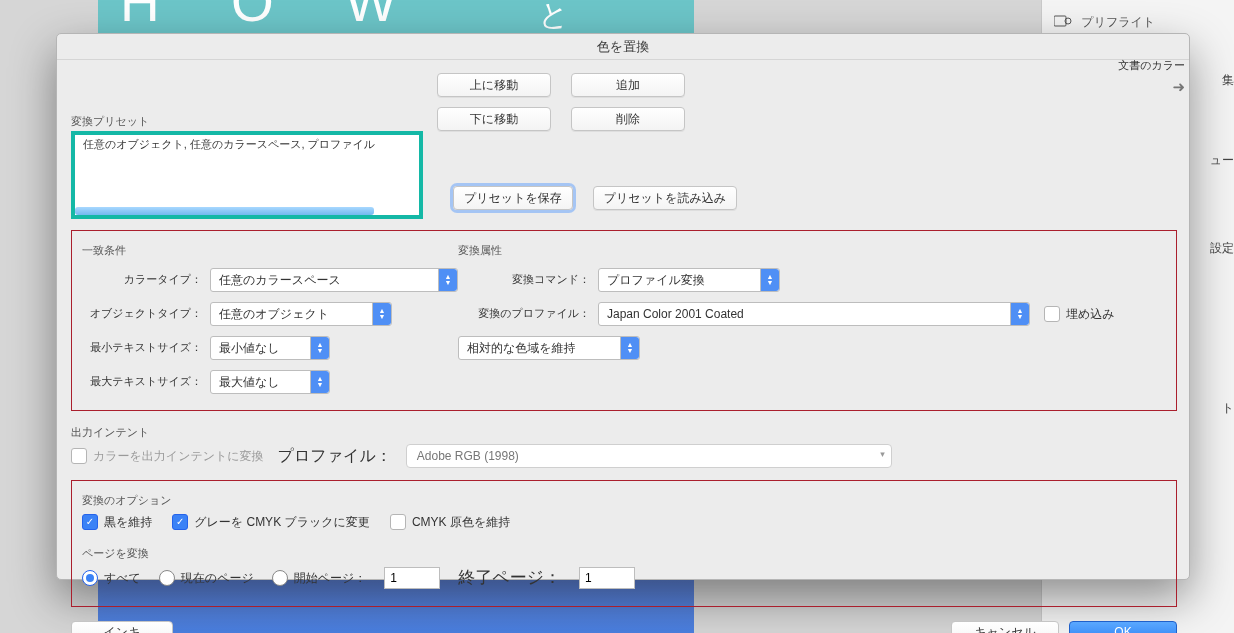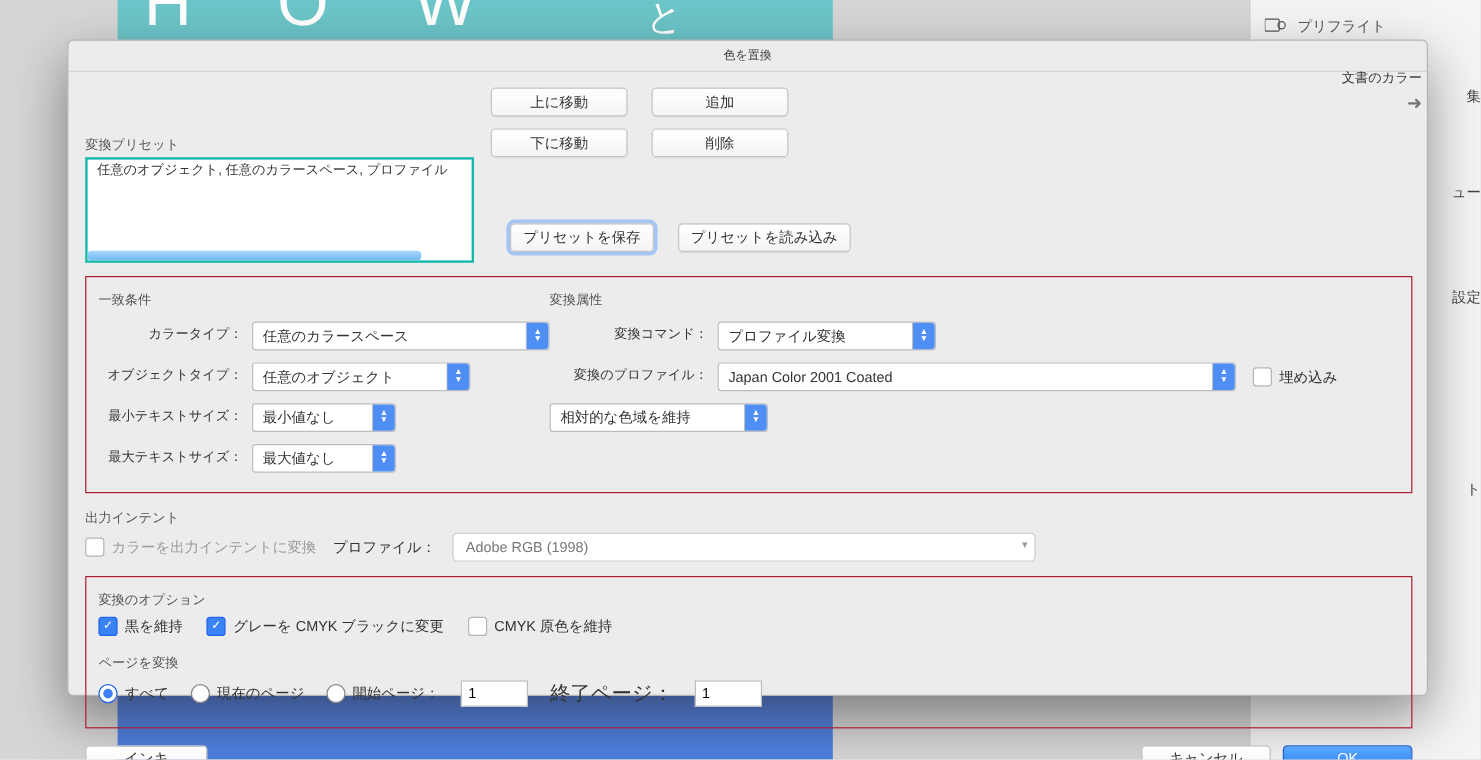--- a/index.html
+++ b/index.html
@@ -32,31 +32,31 @@
   .side-panel .lbl{display:inline-block;margin-top:4px;}
   .side-edge{position:absolute;right:0;font-size:12px;color:#444;}
 
   
   .dlg{
     position:absolute;left:56px;top:33px;width:1132px;height:545px;
     background:#ececec;border:1px solid #b5b5b5;border-radius:5px;
     box-shadow:0 18px 45px rgba(0,0,0,.42);
   }
   .dlg .title{
-    height:25px;line-height:25px;text-align:center;font-size:10px;
+    height:25px;line-height:25px;text-align:center;font-size:13px;
     color:#3b3b3b;border-bottom:1px solid #d5d5d5;
   }
   .dlg .body{padding:10px 12px 10px 14px;position:relative;}
 
   
   .top-row{display:flex;align-items:flex-start;gap:14px;}
   .preset-col{flex:0 0 300px;margin-top:44px;}
   .sec-label{font-size:11px;color:#555;margin-bottom:2px;}
   .preset-list{
-    width:324px;height:88px;background:#fff;border:2px solid #14b8a6;
+    width:352px;height:88px;background:#fff;border:4px solid #14b8a6;
     box-sizing:border-box;overflow:hidden;position:relative;
   }
   .preset-list .item{
     display:inline-block;max-width:100%;padding:2px 8px;font-size:11px;
     white-space:nowrap;overflow:hidden;
   }
   .preset-list .hscroll{
     position:absolute;left:0;bottom:0;height:8px;width:87%;
     background:linear-gradient(#a8d8ff,#73b8f0);border-radius:3px;
   }
@@ -245,21 +245,21 @@
       </div>
     </div>
 
     <div class="oi">
       <div class="sec-label">出力インテント</div>
       <div style="display:flex;align-items:center;gap:14px;margin-top:4px">
         <span class="inline-check muted">
           <span class="cb"></span>
           <span>カラーを出力インテントに変換</span>
         </span>
-        <span style="font-size:12px">プロファイル：</span>
+        <span style="font-size:16px">プロファイル：</span>
         <span class="flat-select" style="width:450px">
           <span>Adobe RGB (1998)</span>
         </span>
       </div>
     </div>
 
     <div class="redbox" style="margin-top:12px">
       <div class="grp-title" style="margin-bottom:6px">変換のオプション</div>
       <div style="display:flex;gap:20px;align-items:center">
         <span class="inline-check">

